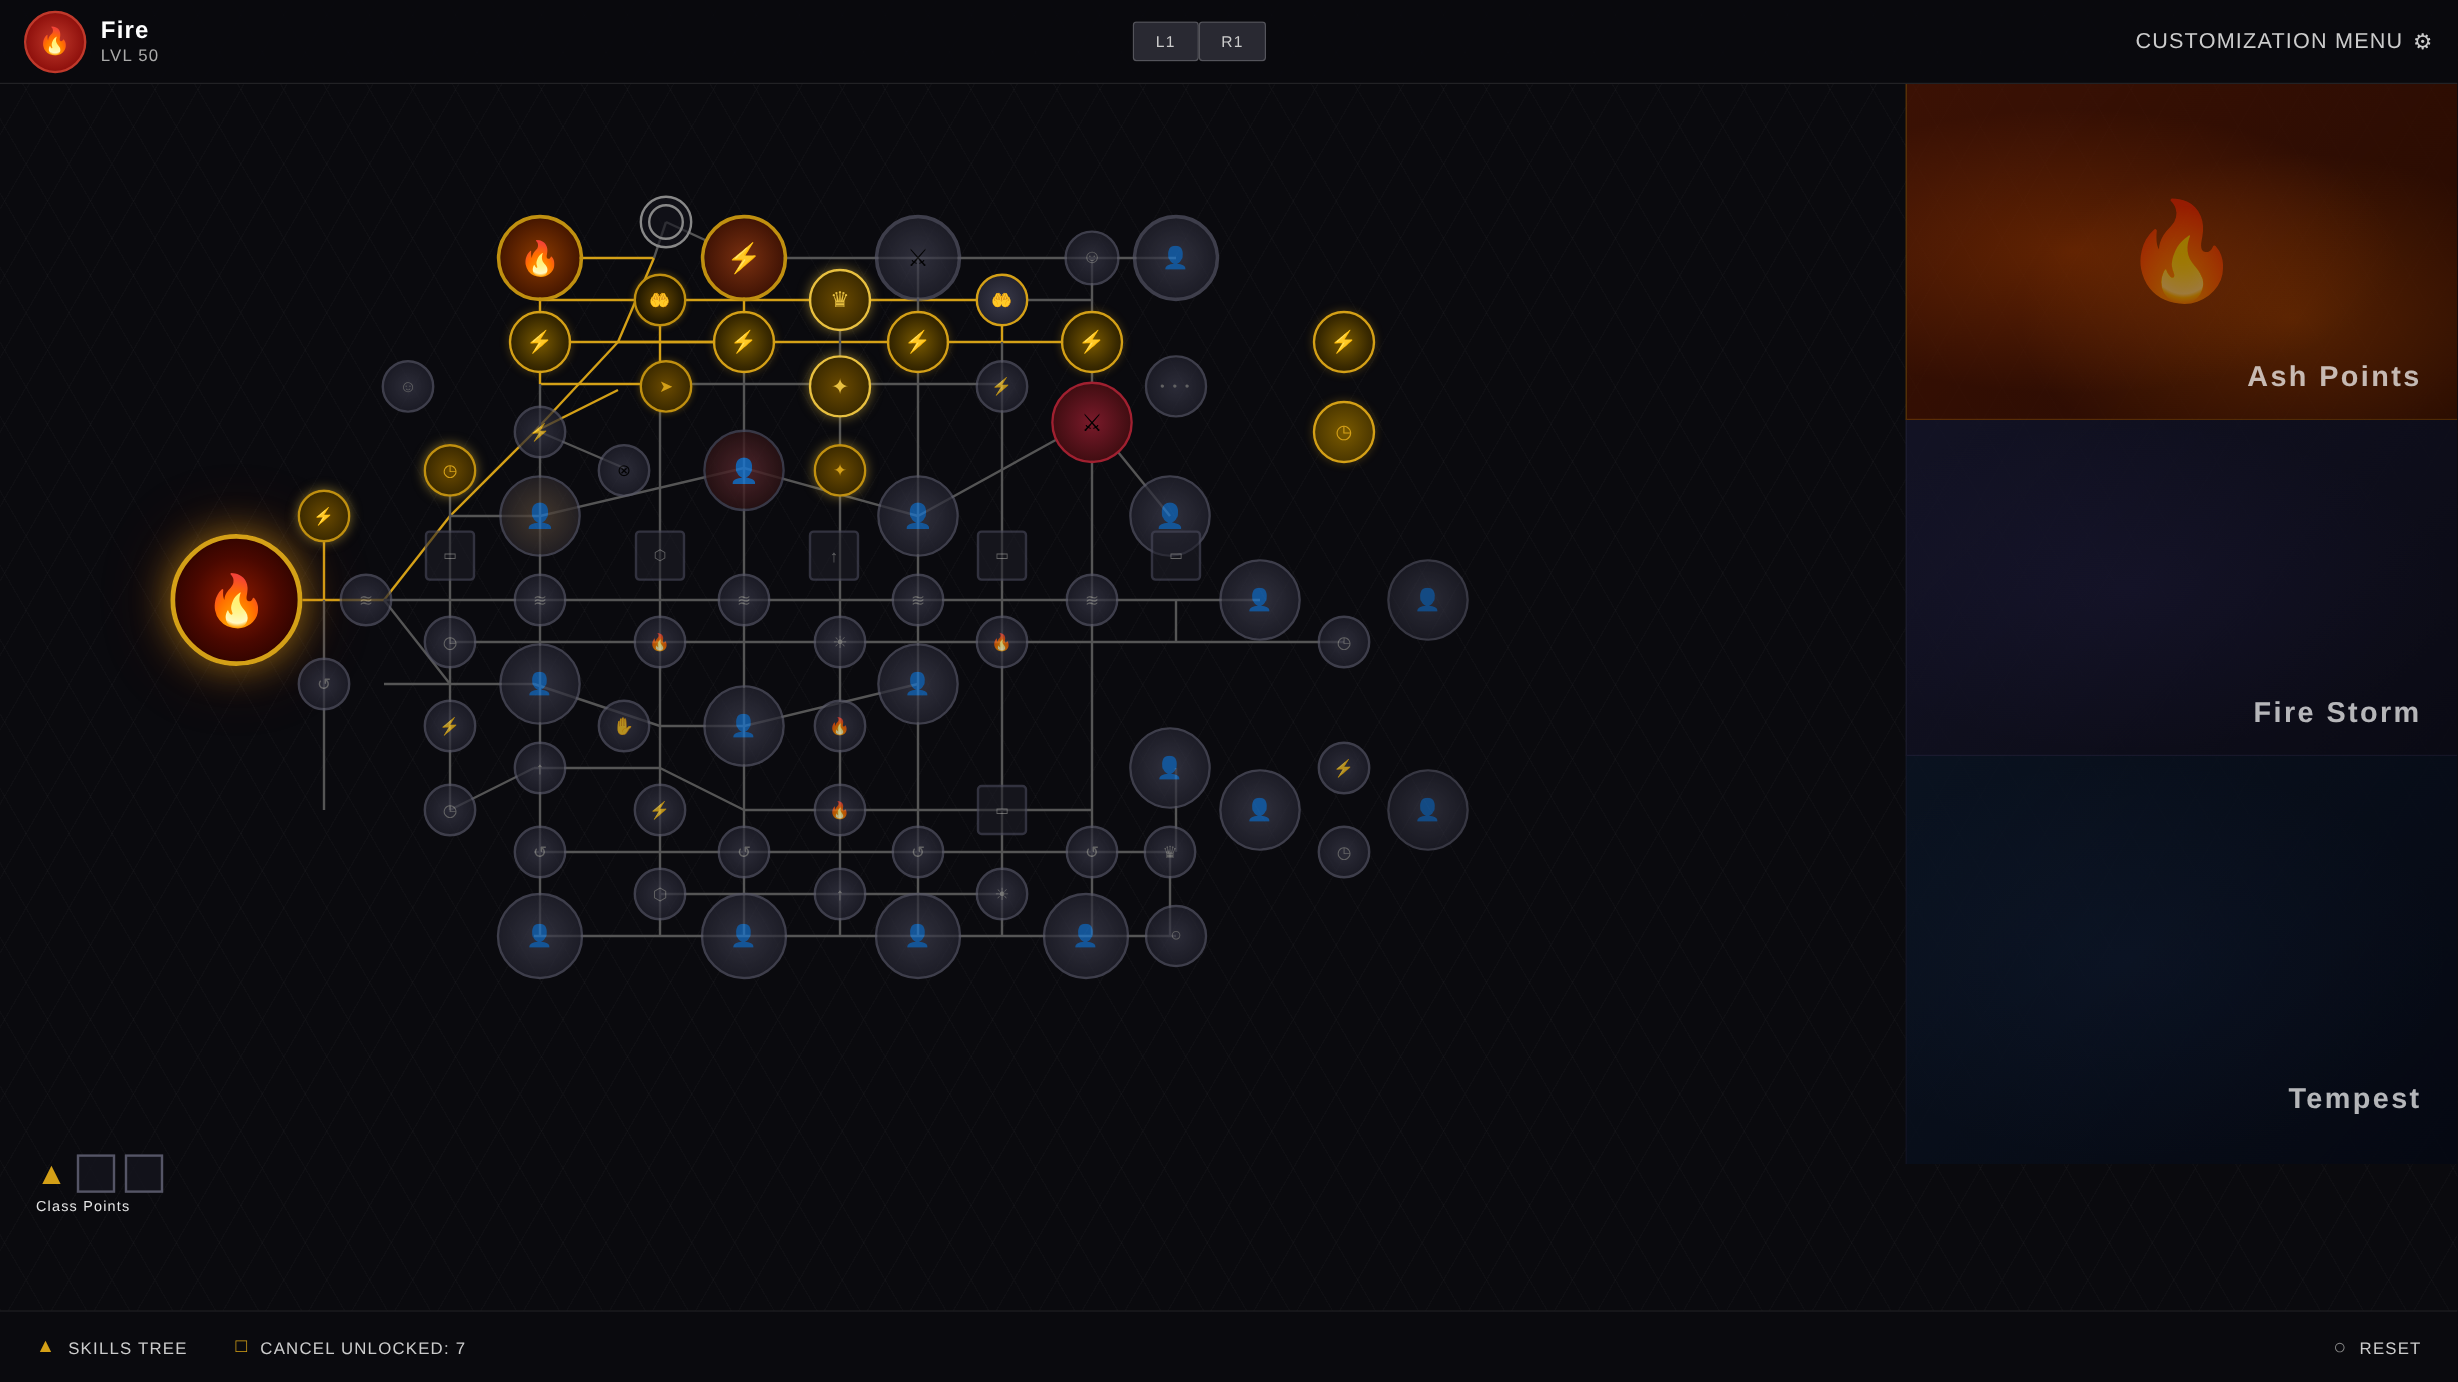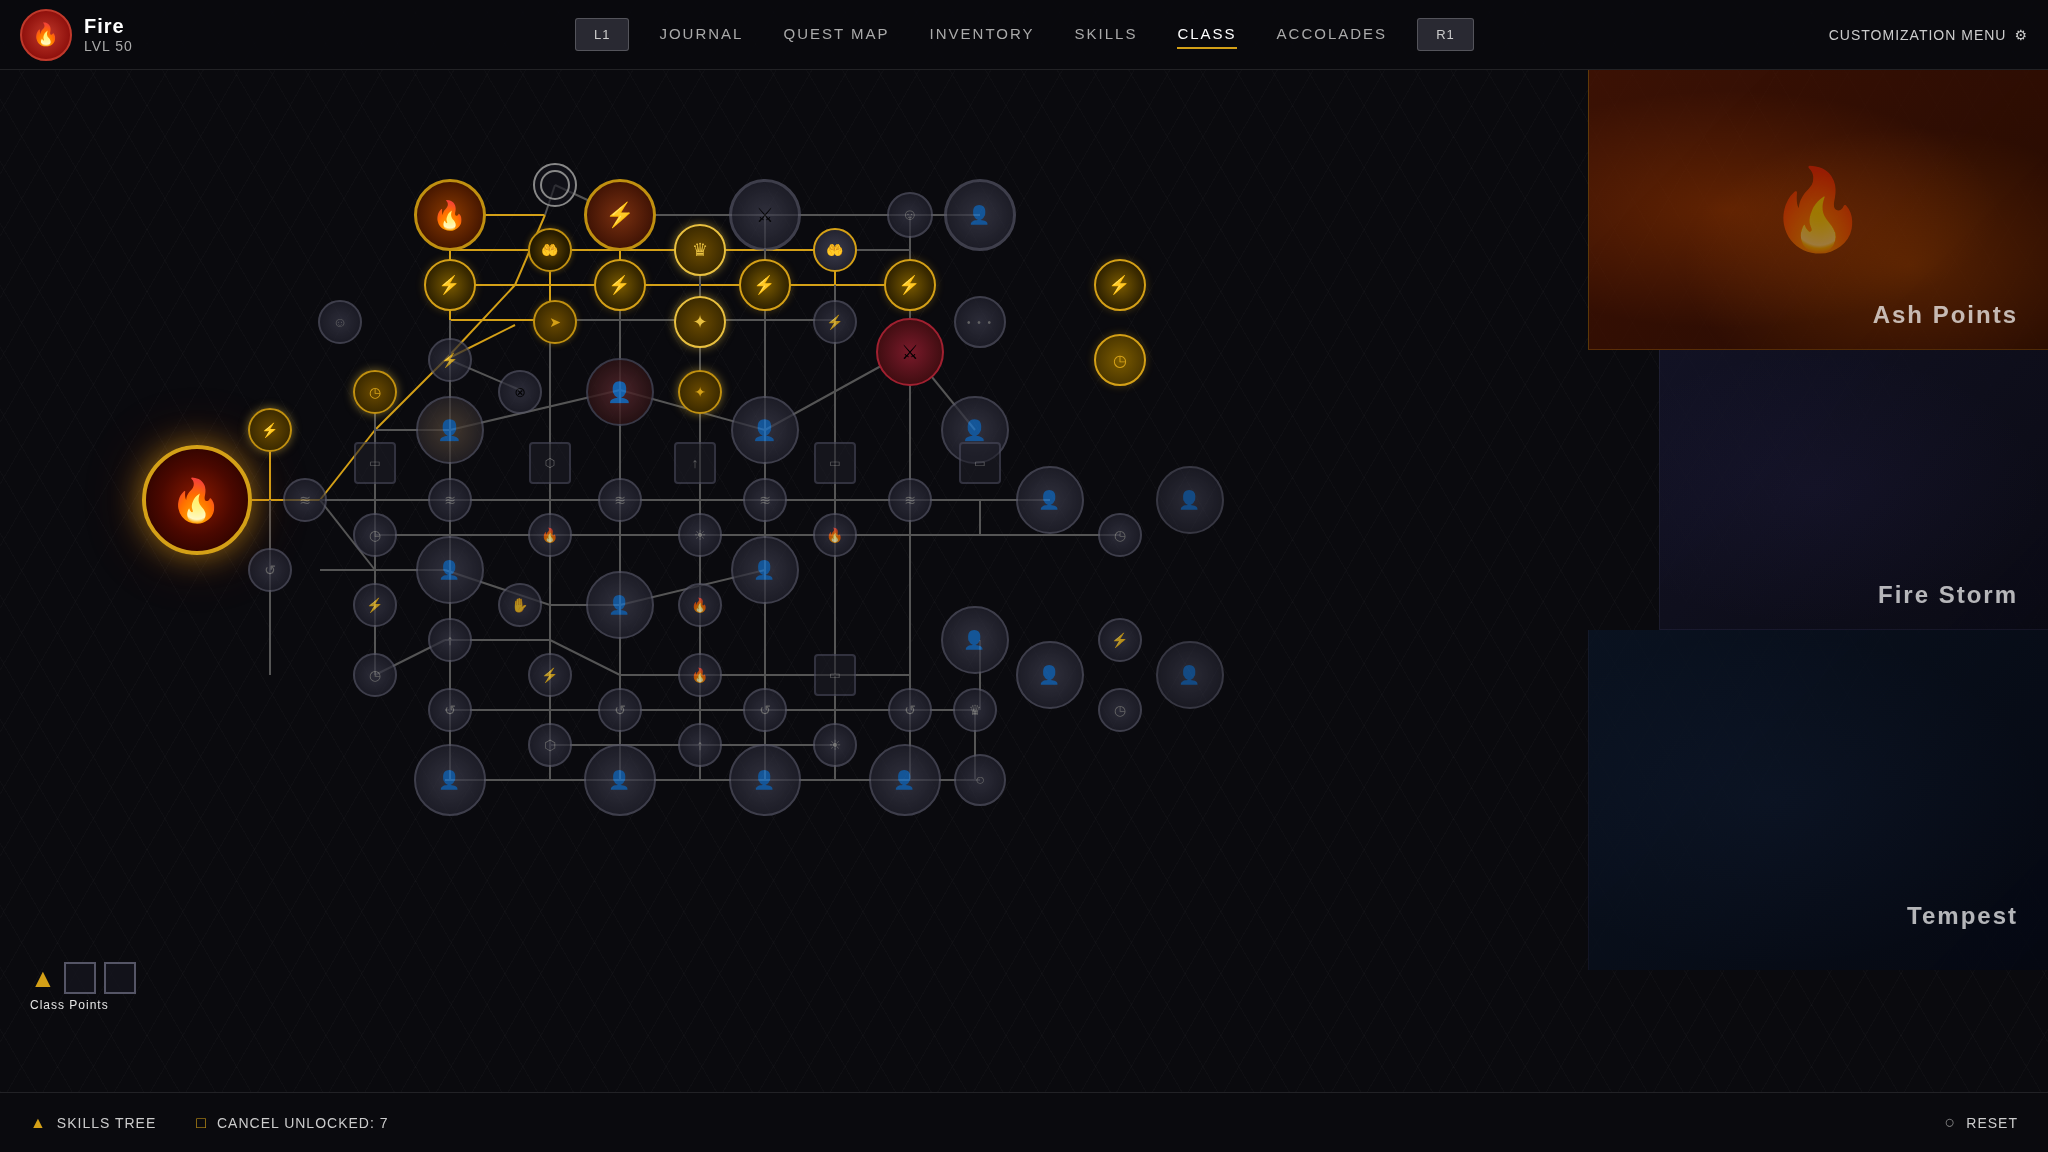--- a/index.html
+++ b/index.html
@@ -104,21 +104,21 @@
       padding: 5px 0;
       border-bottom: 2px solid transparent;
     }
     .nav-item.active {
       color: #ffffff;
       border-bottom: 2px solid #d4a017;
     }
 
     .customization-btn {
       color: #cccccc;
-      font-size: 14px;
+      font-size: 18px;
       letter-spacing: 1px;
       cursor: pointer;
       display: flex;
       align-items: center;
       gap: 8px;
     }
 
     
     .skill-tree-container {
       position: absolute;
@@ -355,28 +355,20 @@
     <div>
       <div class="player-name">Fire</div>
       <div class="player-level">
         <span>LVL</span> <span>50</span>
       </div>
     </div>
   </div>
 
   <div class="nav-center">
     <button class="nav-trigger">L1</button>
-    <div class="nav-items">
-      <span class="nav-item">JOURNAL</span>
-      <span class="nav-item">QUEST MAP</span>
-      <span class="nav-item">INVENTORY</span>
-      <span class="nav-item">SKILLS</span>
-      <span class="nav-item active">CLASS</span>
-      <span class="nav-item">ACCOLADES</span>
-    </div>
     <button class="nav-trigger">R1</button>
   </div>
 
   <div class="customization-btn">
     <span>CUSTOMIZATION MENU</span>
     <span>⚙</span>
   </div>
 </nav>
 
 <div class="skill-tree-container">
@@ -799,21 +791,21 @@
 
   <div class="right-panel panel-ash-breaker" style="position:absolute; right:0; top:0; width:460px; height:280px;">
     <div class="ash-breaker-bg"></div>
 
     <div style="position:absolute; inset:0; display:flex; align-items:center; justify-content:center; opacity:0.4;">
       <div style="font-size:80px; filter: hue-rotate(0deg) saturate(2);">🔥</div>
     </div>
     <div class="panel-label">Ash Points</div>
   </div>
 
-  <div class="right-panel panel-fire-storm" style="position:absolute; right:0; top:280px; width:389px; height:280px; background:linear-gradient(135deg, rgba(20,20,40,0.85) 0%, rgba(10,10,20,0.97) 100%); border-left:1px solid rgba(100,100,150,0.2);">
+  <div class="right-panel panel-fire-storm" style="position:absolute; right:0; top:280px; width:460px; height:280px; background:linear-gradient(135deg, rgba(20,20,40,0.85) 0%, rgba(10,10,20,0.97) 100%); border-left:1px solid rgba(100,100,150,0.2);">
     <div style="position:absolute; inset:0; opacity:0.2; background:radial-gradient(ellipse at 40% 50%, rgba(100,80,200,0.3) 0%, transparent 70%);"></div>
     <div class="panel-label">Fire Storm</div>
   </div>
 
   <div class="right-panel panel-tempest" style="position:absolute; right:0; top:560px; width:460px; height:340px; background:linear-gradient(135deg, rgba(10,20,35,0.85) 0%, rgba(5,8,18,0.97) 100%); border-left:1px solid rgba(100,100,150,0.15);">
     <div style="position:absolute; inset:0; opacity:0.15; background:radial-gradient(ellipse at 40% 50%, rgba(60,100,180,0.4) 0%, transparent 70%);"></div>
     <div class="panel-label" style="bottom:40px;">Tempest</div>
   </div>
 
   <div class="class-points">

